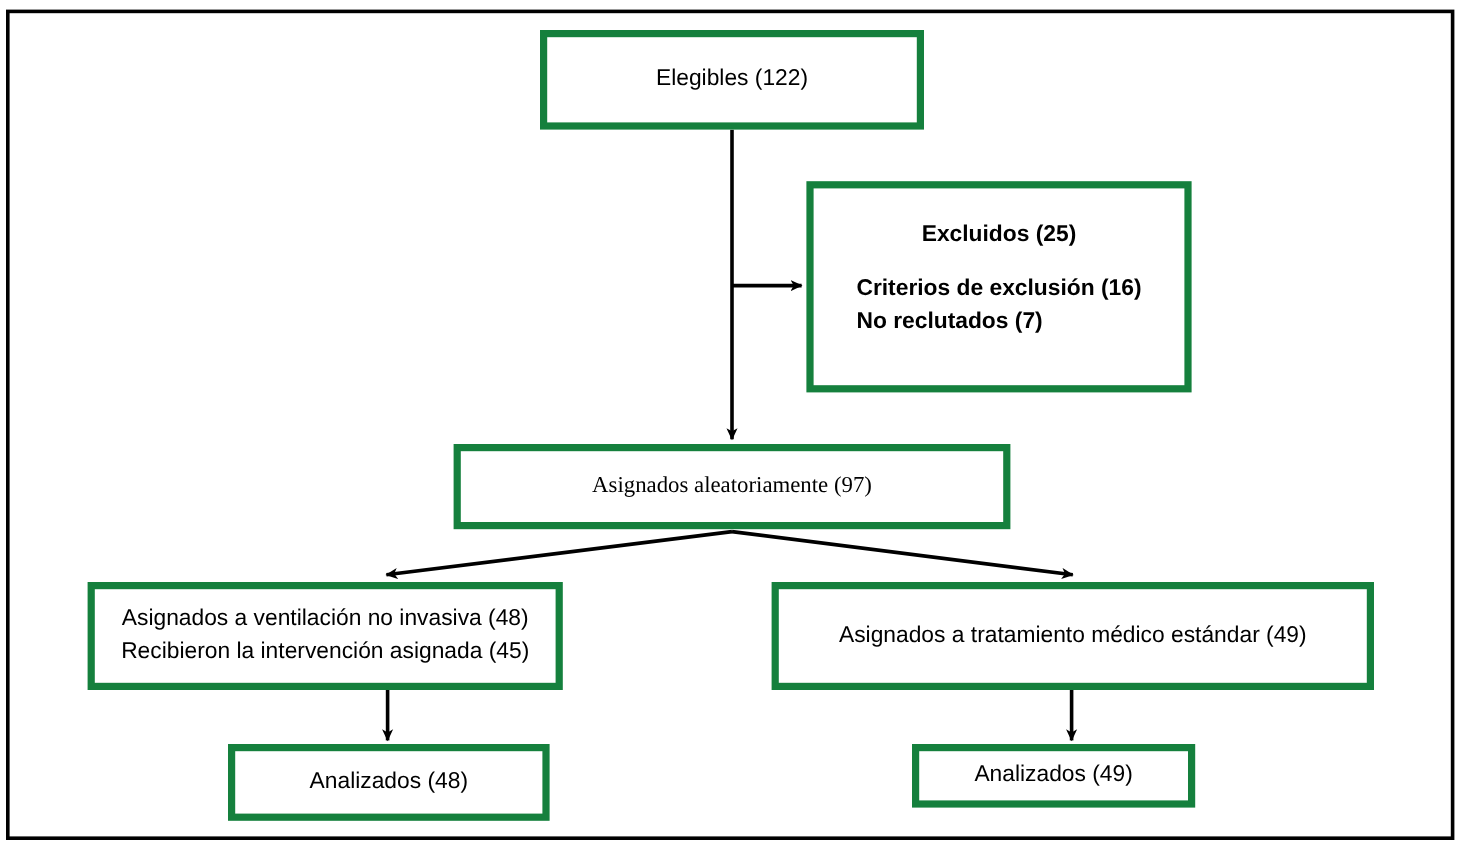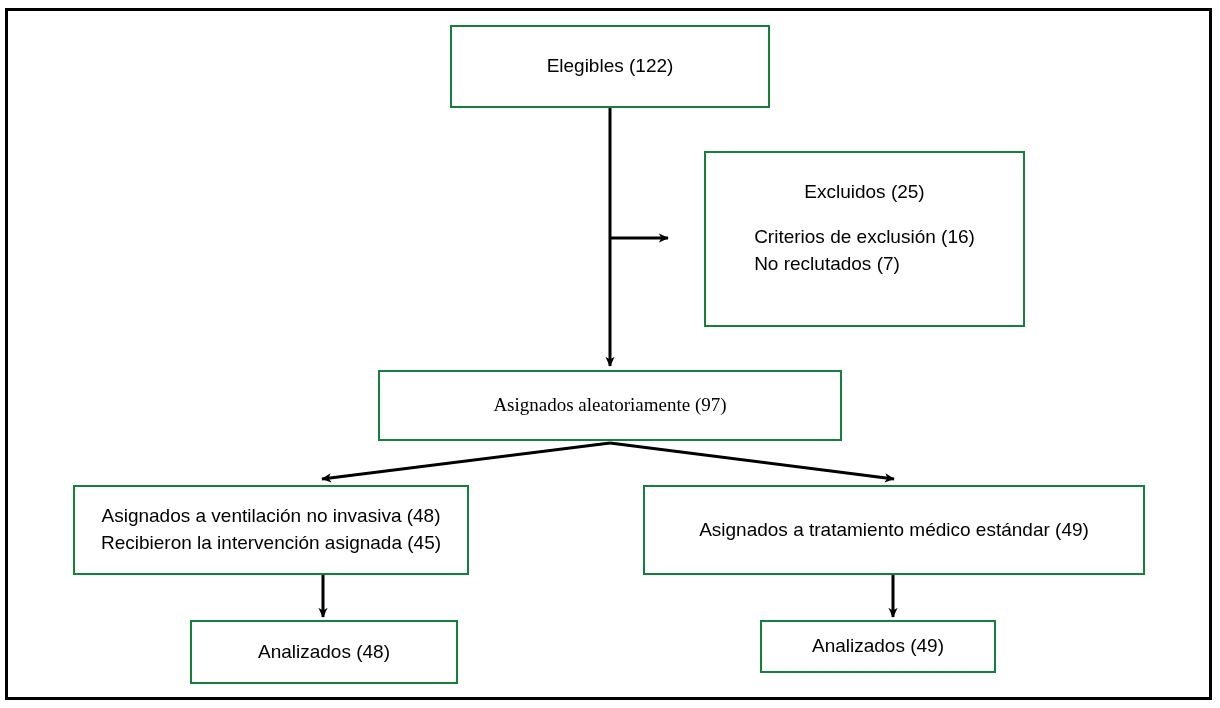--- a/index.html
+++ b/index.html
@@ -34,21 +34,21 @@
     position: absolute;
     left: 0;
     top: 0;
     width: 1220px;
     height: 708px;
   }
   
   .node {
     position: absolute;
     box-sizing: border-box;
-    border: 2px solid #15803d;
+    border: 6px solid #15803d;
     background: #ffffff;
     display: flex;
     flex-direction: column;
     align-items: center;
     justify-content: center;
     font-size: 19px;
     line-height: 1.42;
     color: #000000;
     text-align: center;
   }
@@ -93,21 +93,21 @@
     <line x1="610" y1="443" x2="894" y2="479" stroke="#000000" stroke-width="3" marker-end="url(#ah)"></line>
 
     <line x1="323" y1="575" x2="323" y2="617" stroke="#000000" stroke-width="3" marker-end="url(#ah)"></line>
     <line x1="893" y1="575" x2="893" y2="617" stroke="#000000" stroke-width="3" marker-end="url(#ah)"></line>
   </svg>
 
   <div class="node" style="left:450px; top:25px; width:320px; height:83px;">
     <span class="line">Elegibles (122)</span>
   </div>
 
-  <div class="node excluded" style="left:704px; top:151px; width:321px; height:176px;">
+  <div class="node excluded" style="left:672px; top:151px; width:321px; height:176px;font-weight:bold;">
     <span class="line heading">Excluidos (25)</span>
     <span class="reasons">
       <span class="line">Criterios de exclusión (16)</span>
       <span class="line">No reclutados (7)</span>
     </span>
   </div>
 
   <div class="node" style="left:378px; top:370px; width:464px; height:71px;font-family:Liberation Serif, serif;">
     <span class="line">Asignados aleatoriamente (97)</span>
   </div>

